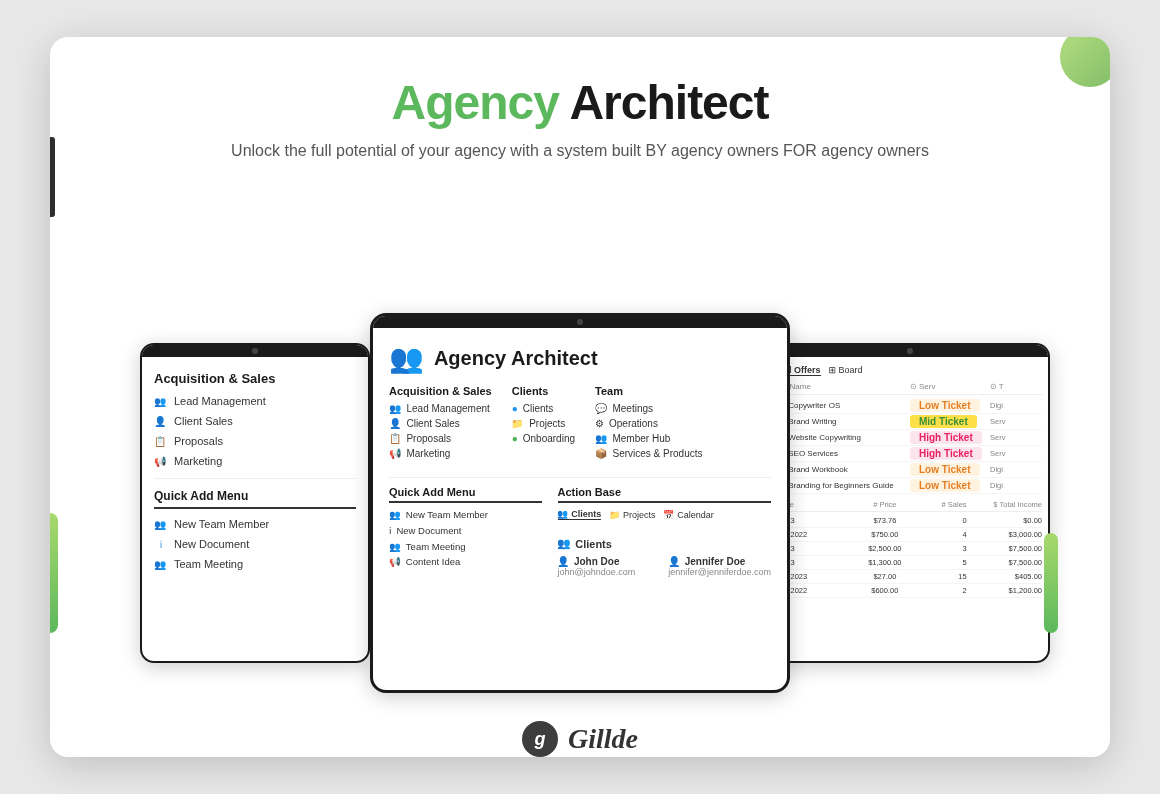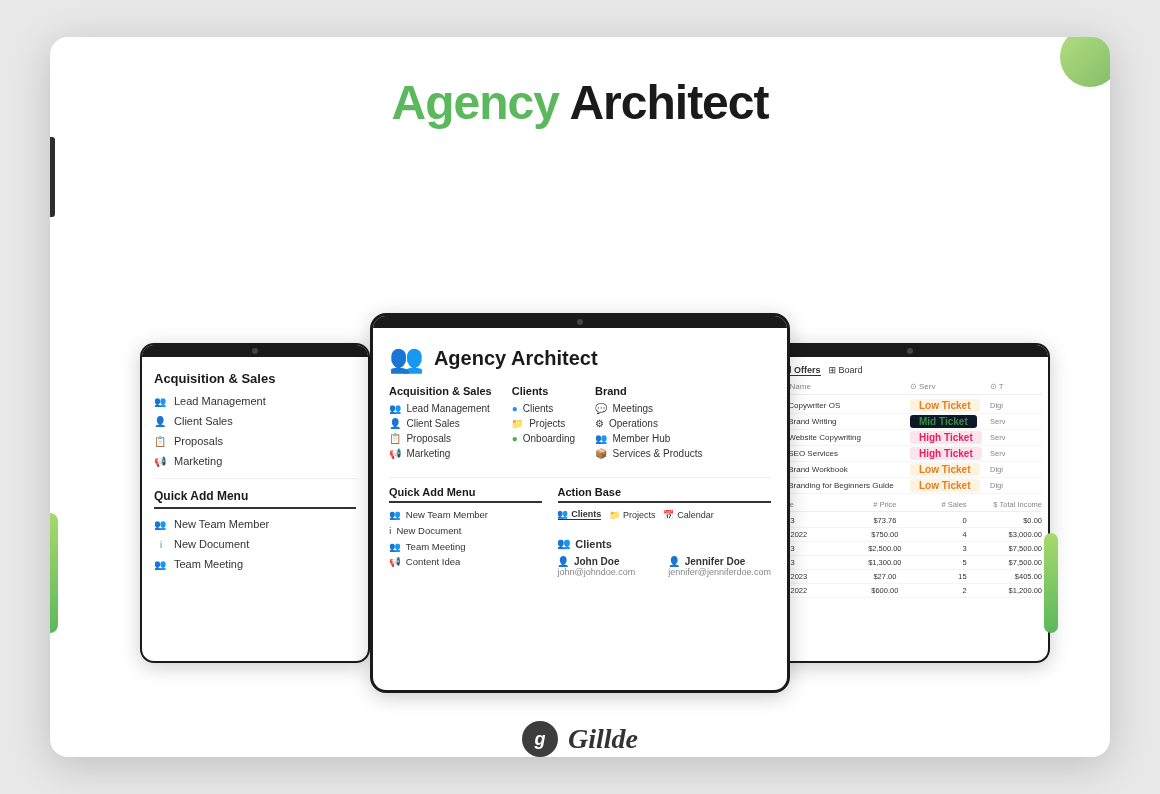--- a/index.html
+++ b/index.html
@@ -389,21 +389,21 @@
     }
 
     .badge {
       padding: 1px 9px;
       border-radius: 3px;
       font-size: 10px;
       font-weight: 600;
     }
 
     .badge-low { background: #fff3e0; color: #e67e22; }
-    .badge-mid { background: #0f172a; color: #388e3c; }
+    .badge-mid { background: #fde047; color: #388e3c; }
     .badge-high { background: #fce4ec; color: #e91e63; }
 
     .rs-col-dig { flex: 0.8; color: #888; font-size: 7.5px; }
 
     .rs-data-table {
       margin-top: 6px;
     }
 
     .rs-data-header {
       display: flex;
@@ -477,20 +477,21 @@
 <div class="main-card">
   <div class="top-right-circle"></div>
   <div class="left-bar"></div>
 
   <div class="header-section">
     <h1 class="main-title">
       <span class="title-green">Agency</span>
       <span class="title-black"> </span>
       <span class="title-black">Architect</span>
     </h1>
+    <p class="subtitle">Unlock the full potential of your agency with a system built BY agency owners FOR agency owners</p>
   </div>
 
   <div class="screens-container">
 
     <div class="left-accent"></div>
 
     <div class="screen screen-left">
       <div class="screen-top-bar">
         <div class="camera-dot"></div>
       </div>
@@ -550,21 +551,21 @@
           </div>
 
           <div>
             <div class="cs-col-title">Clients</div>
             <div class="cs-col-item"><span style="color:#2196f3">●</span> Clients</div>
             <div class="cs-col-item"><span>📁</span> Projects</div>
             <div class="cs-col-item"><span style="color:#4caf50">●</span> Onboarding</div>
           </div>
 
           <div>
-            <div class="cs-col-title">Brand</div>
+            <div class="cs-col-title">Team</div>
             <div class="cs-col-item"><span>💬</span> Meetings</div>
             <div class="cs-col-item"><span>⚙</span> Operations</div>
             <div class="cs-col-item"><span>👥</span> Member Hub</div>
             <div class="cs-col-item"><span>📦</span> Services &amp; Products</div>
           </div>
         </div>
 
         <div class="cs-section-divider"></div>
 
         <div class="cs-bottom-row">

